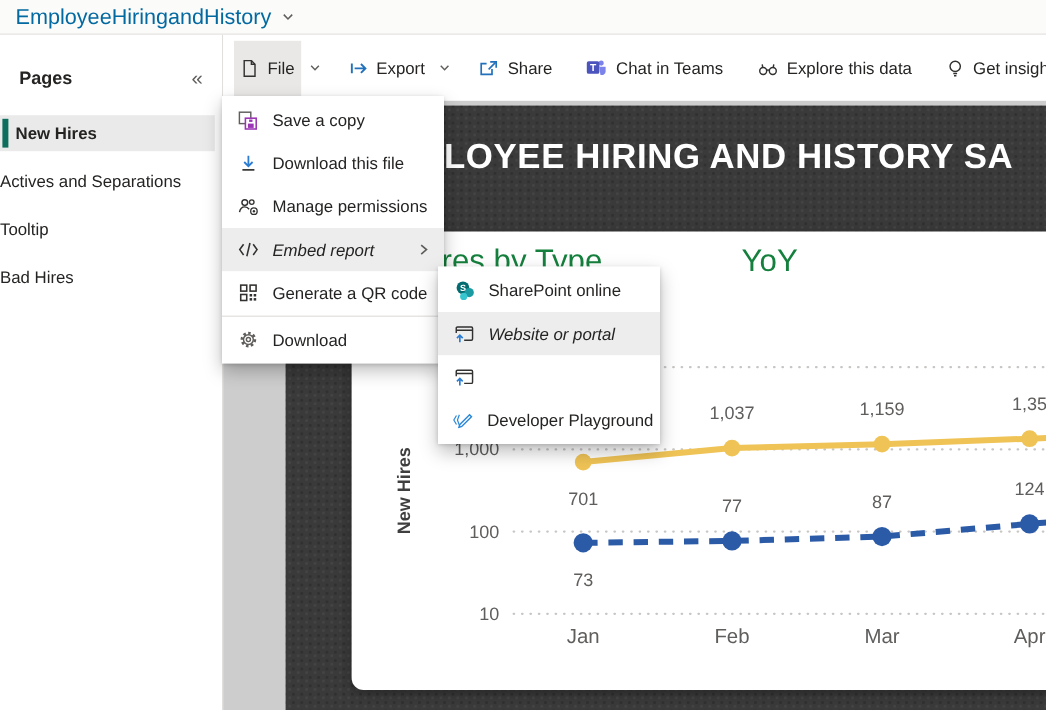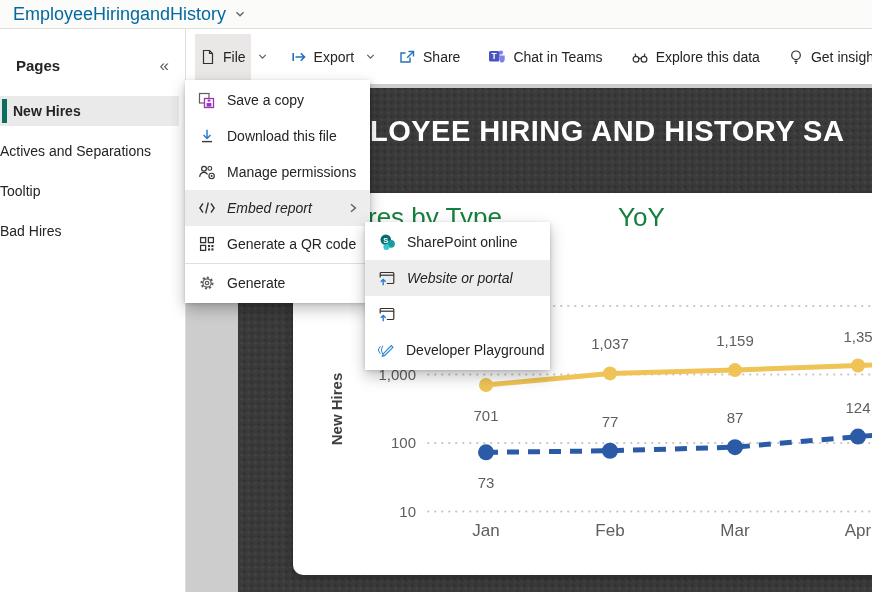--- a/index.html
+++ b/index.html
@@ -316,21 +316,21 @@
       </div>
       <div class="menu-sep"></div>
       <div class="menu-item">
         <span class="mi-icon">
           <svg width="16" height="16" viewBox="0 0 16 16">
             <circle cx="8" cy="8" r="5.4" fill="none" stroke="#605e5c" stroke-width="2.2" stroke-dasharray="2.1 2"></circle>
             <circle cx="8" cy="8" r="4.1" fill="#fff" stroke="#605e5c" stroke-width="1.2"></circle>
             <circle cx="8" cy="8" r="1.7" fill="none" stroke="#605e5c" stroke-width="1.2"></circle>
           </svg>
         </span>
-        <span>Generate</span>
+        <span>Download</span>
       </div>
     </div>
 
   <div class="menu" id="embed-submenu">
       <div class="menu-item">
         <span class="mi-icon">
           <svg width="18" height="18" viewBox="0 0 18 18">
             <circle cx="7.8" cy="6.8" r="5.3" fill="#036C70"></circle>
             <circle cx="13" cy="10.8" r="3.9" fill="#1A9BA1"></circle>
             <circle cx="8.4" cy="14" r="3" fill="#37C6D0"></circle>

